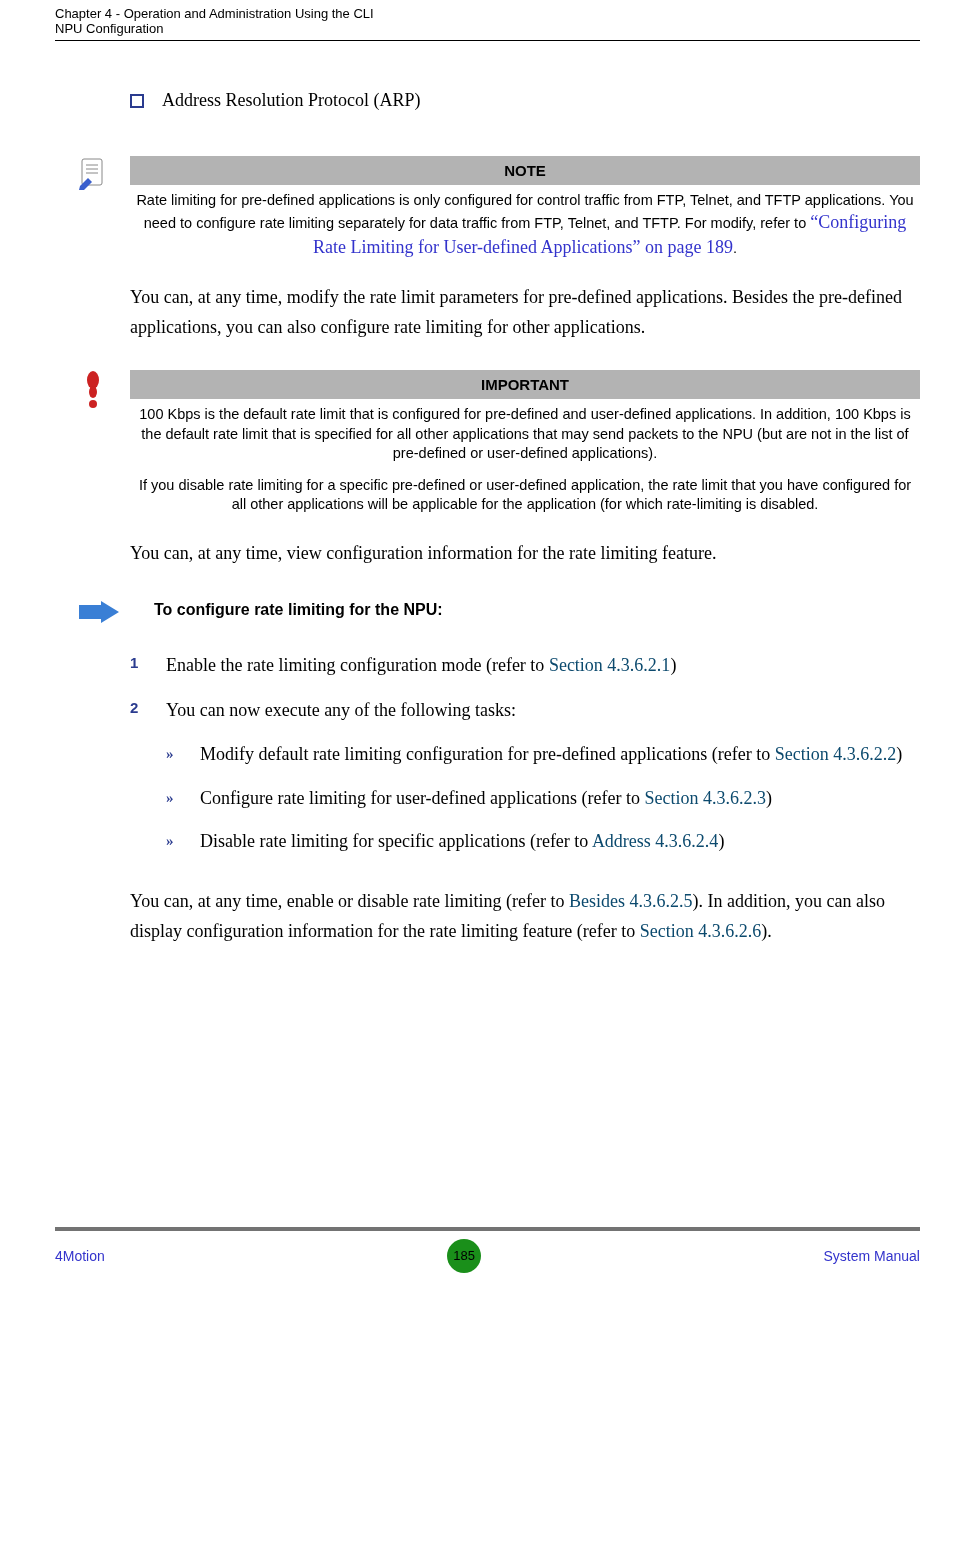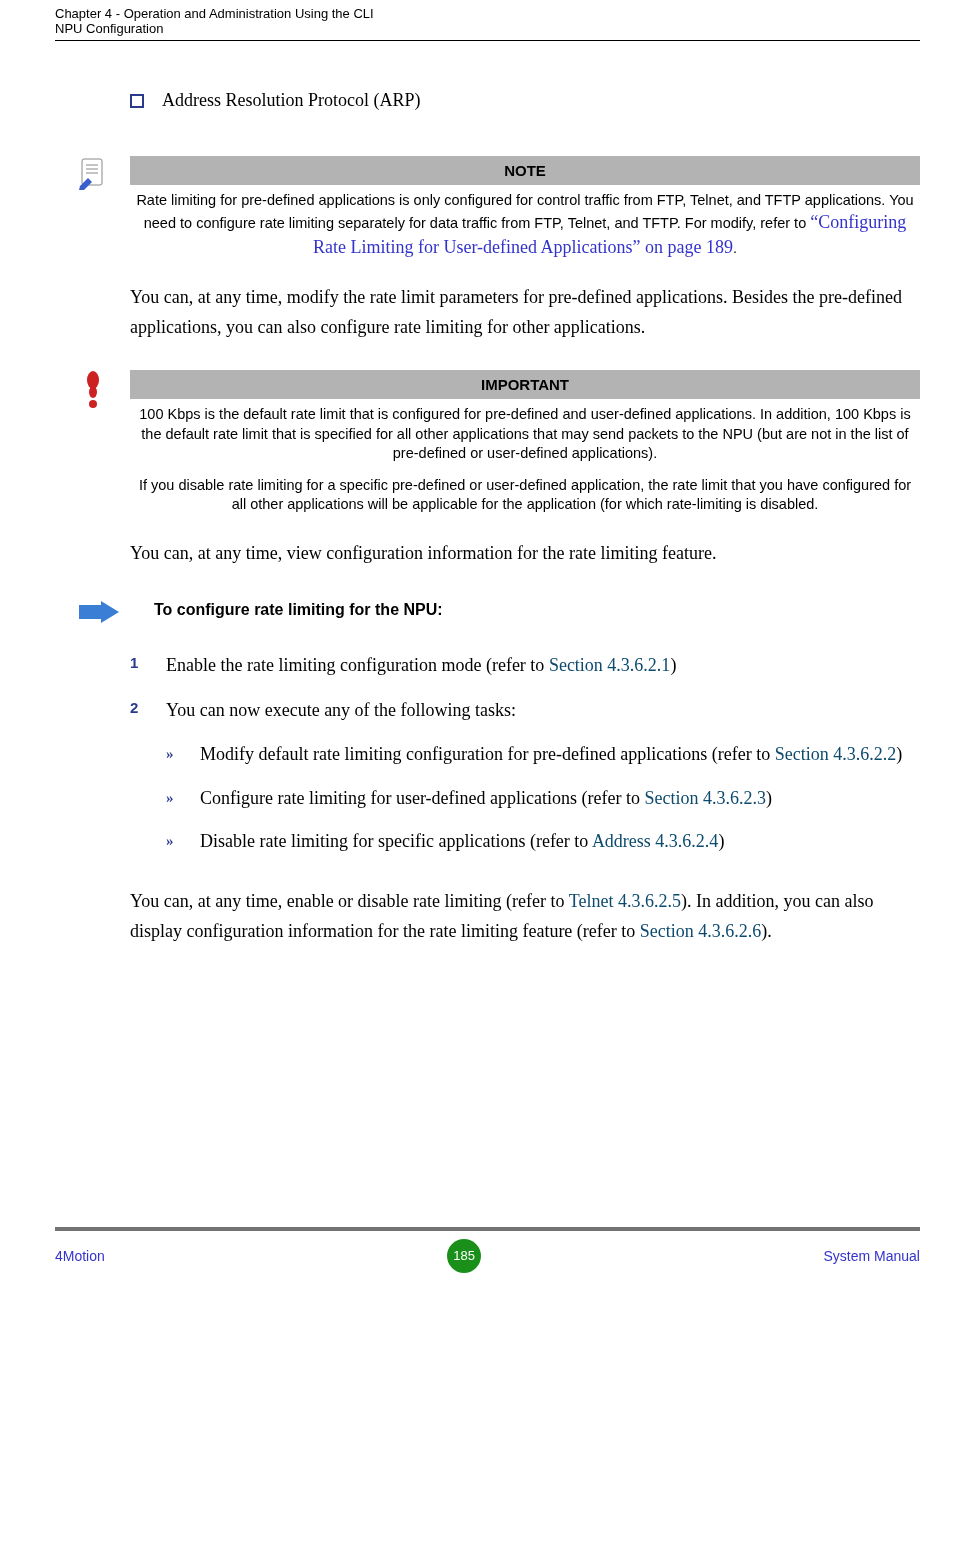--- a/index.html
+++ b/index.html
@@ -140,21 +140,21 @@
     display:flex;
     justify-content:space-between;
     align-items:center;
     margin-top: 280px;
     padding-top:8px;
     font-size:14px;
     color:#3333cc;
   }
   .footer .page-pill {
     background:#1a8f1a;
-    color:#ffffff;
+    color:#000000;
     border-radius:50%;
     width:34px;
     height:34px;
     display:flex;
     align-items:center;
     justify-content:center;
     font-size:13px;
   }
   svg { display:block; }
 </style>
@@ -250,21 +250,21 @@
               <span class="body-serif">
                 <span>Disable rate limiting for specific applications (refer to </span><span class="link-inline">Address 4.3.6.2.4</span><span>)</span>
               </span>
             </li>
           </ul>
         </div>
       </li>
     </ul>
 
     <div class="body-serif paragraph" style="margin-left:-75px;padding-left:75px;margin-top:6px">
-      <span>You can, at any time, enable or disable rate limiting (refer to </span><span class="link-inline">Telnet 4.3.6.2.5</span><span>). In addition, you can also display configuration information for the rate limiting feature (refer to </span><span class="link-inline">Section 4.3.6.2.6</span><span>).</span>
+      <span>You can, at any time, enable or disable rate limiting (refer to </span><span class="link-inline">Besides 4.3.6.2.5</span><span>). In addition, you can also display configuration information for the rate limiting feature (refer to </span><span class="link-inline">Section 4.3.6.2.6</span><span>).</span>
     </div>
 
   </div>
 
   <div class="footer">
     <span>4Motion</span>
     <span class="page-pill">185</span>
     <span>System Manual</span>
   </div>
 

